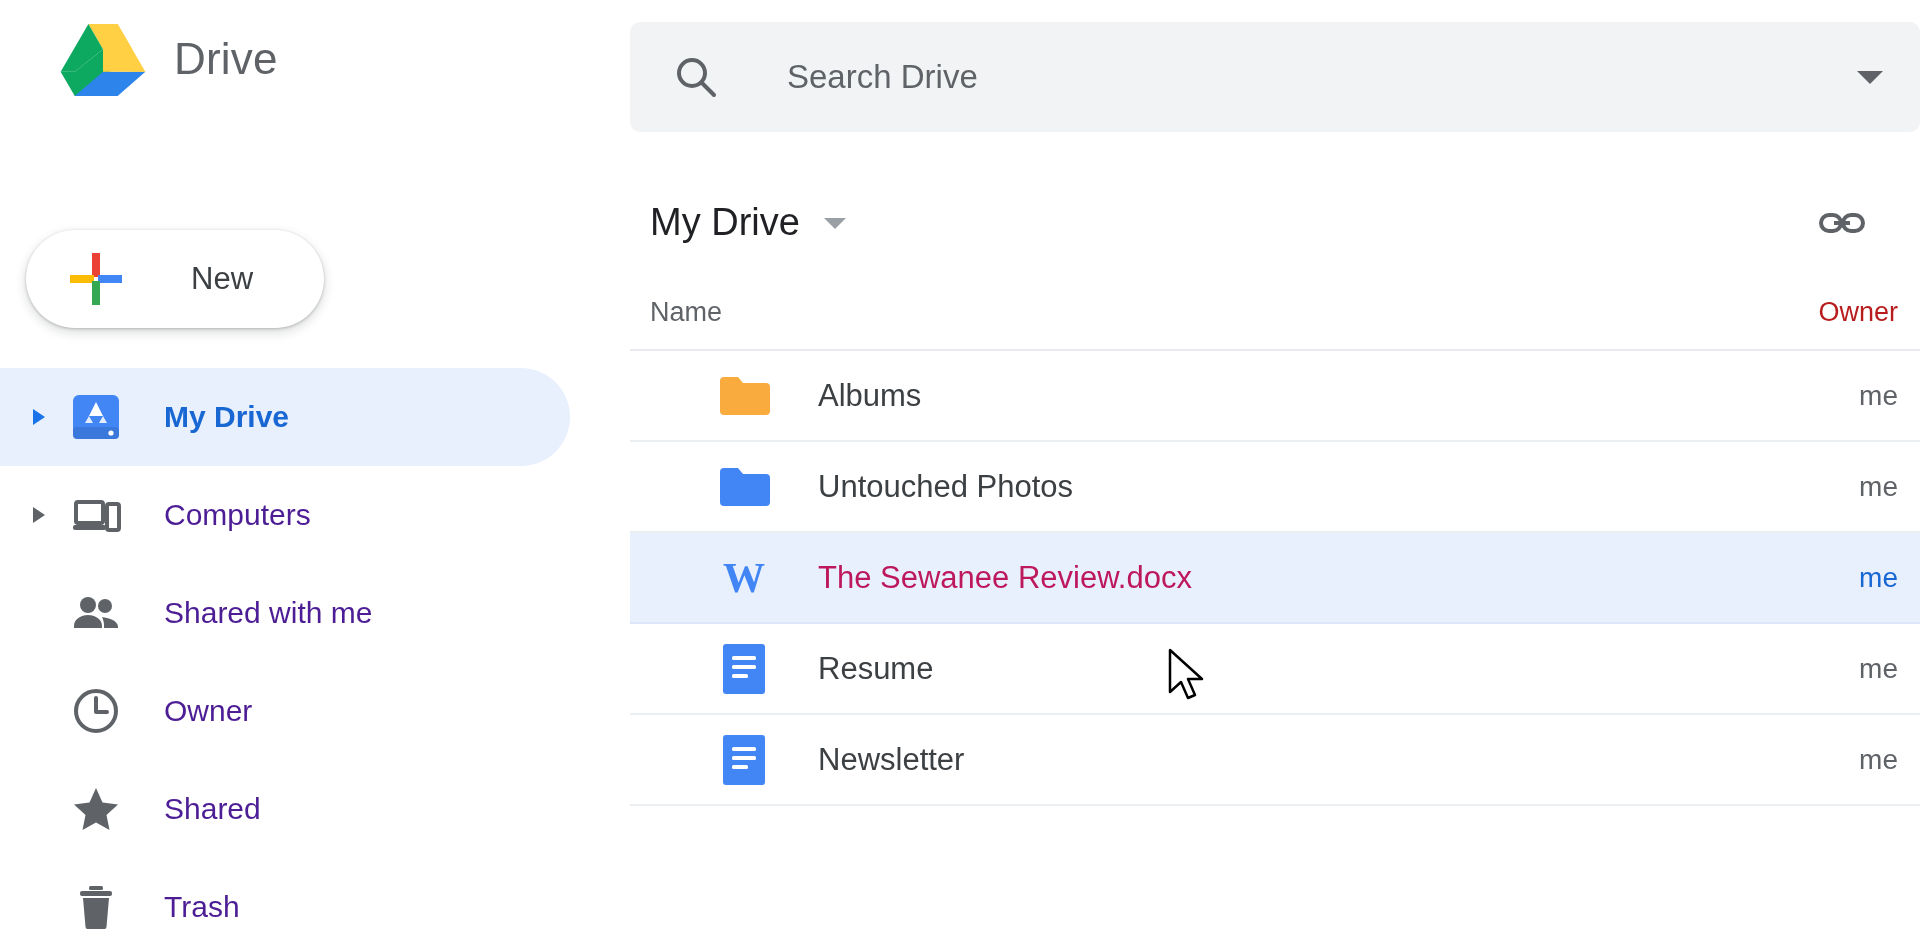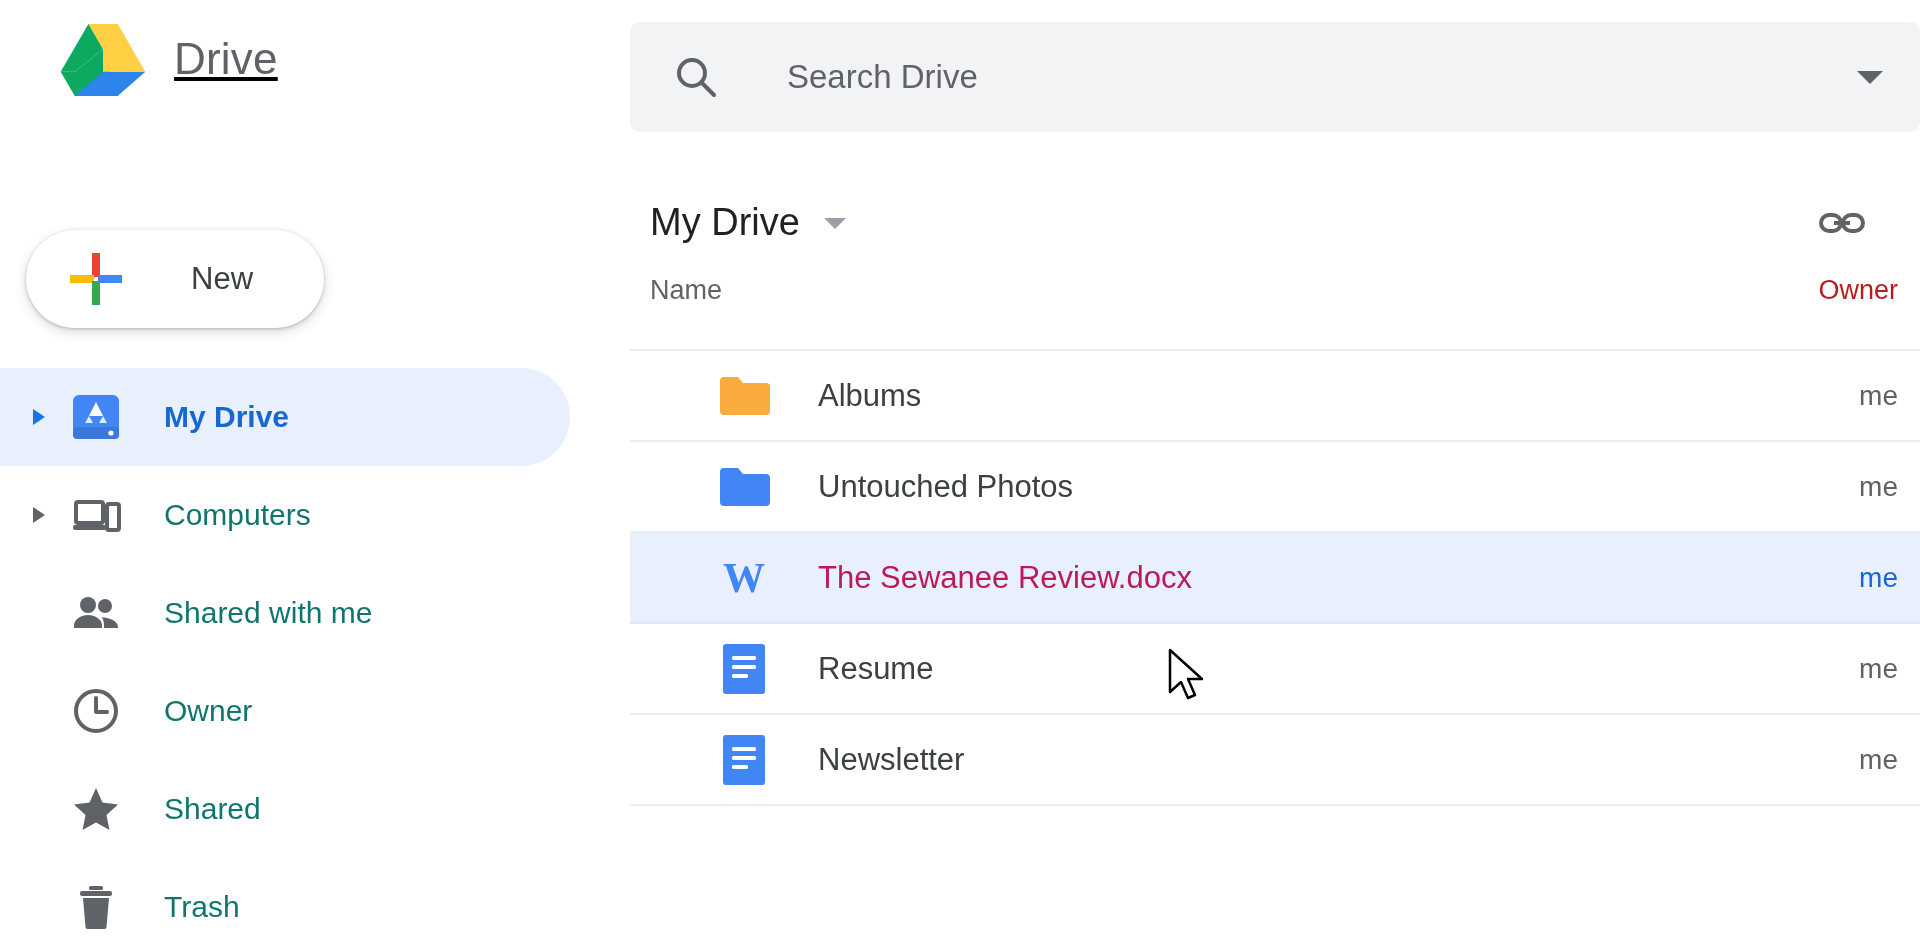--- a/index.html
+++ b/index.html
@@ -28,21 +28,20 @@
     height: 937px;
     background: #ffffff;
   }
 
   .brand {
     position: absolute;
     left: 60px; top: 22px;
     display: flex;
     align-items: center;
     gap: 28px;
-    text-decoration: underline;
   }
   .brand-logo { width: 86px; height: 74px; display: block; }
   .brand-title {
     font-size: 44px;
     color: #5f6368;
     font-weight: 400;
     letter-spacing: 0.2px;
     line-height: 1;
   }
 
@@ -95,21 +94,21 @@
     width: 56px; height: 56px;
     margin-left: 12px;
     flex: none;
     display: flex;
     align-items: center;
     justify-content: center;
   }
   .nav-icon svg { display: block; }
   .nav-label {
     font-size: 30px;
-    color: #0f766e;
+    color: #4c1d95;
     margin-left: 40px;
     font-weight: 400;
     white-space: nowrap;
   }
   .nav-item.active .nav-label { color: #1967d2; font-weight: 700; }
 
   
   #main {
     position: absolute;
     left: 630px; top: 0;
@@ -174,21 +173,21 @@
     cursor: pointer;
   }
 
   .filelist {
     position: absolute;
     left: 0; top: 275px;
     width: 1290px;
   }
   .filelist-head {
     display: flex;
-    align-items: flex-start;
+    align-items: center;
     height: 76px;
     border-bottom: 2px solid #e8eaed;
     padding-left: 20px;
     padding-right: 22px;
   }
   .col-name { flex: 1; font-size: 27px; color: #5f6368; }
   .col-owner { width: 200px; font-size: 27px; color: #b91c1c; text-align: right; }
 
   .file-row {
     display: flex;

